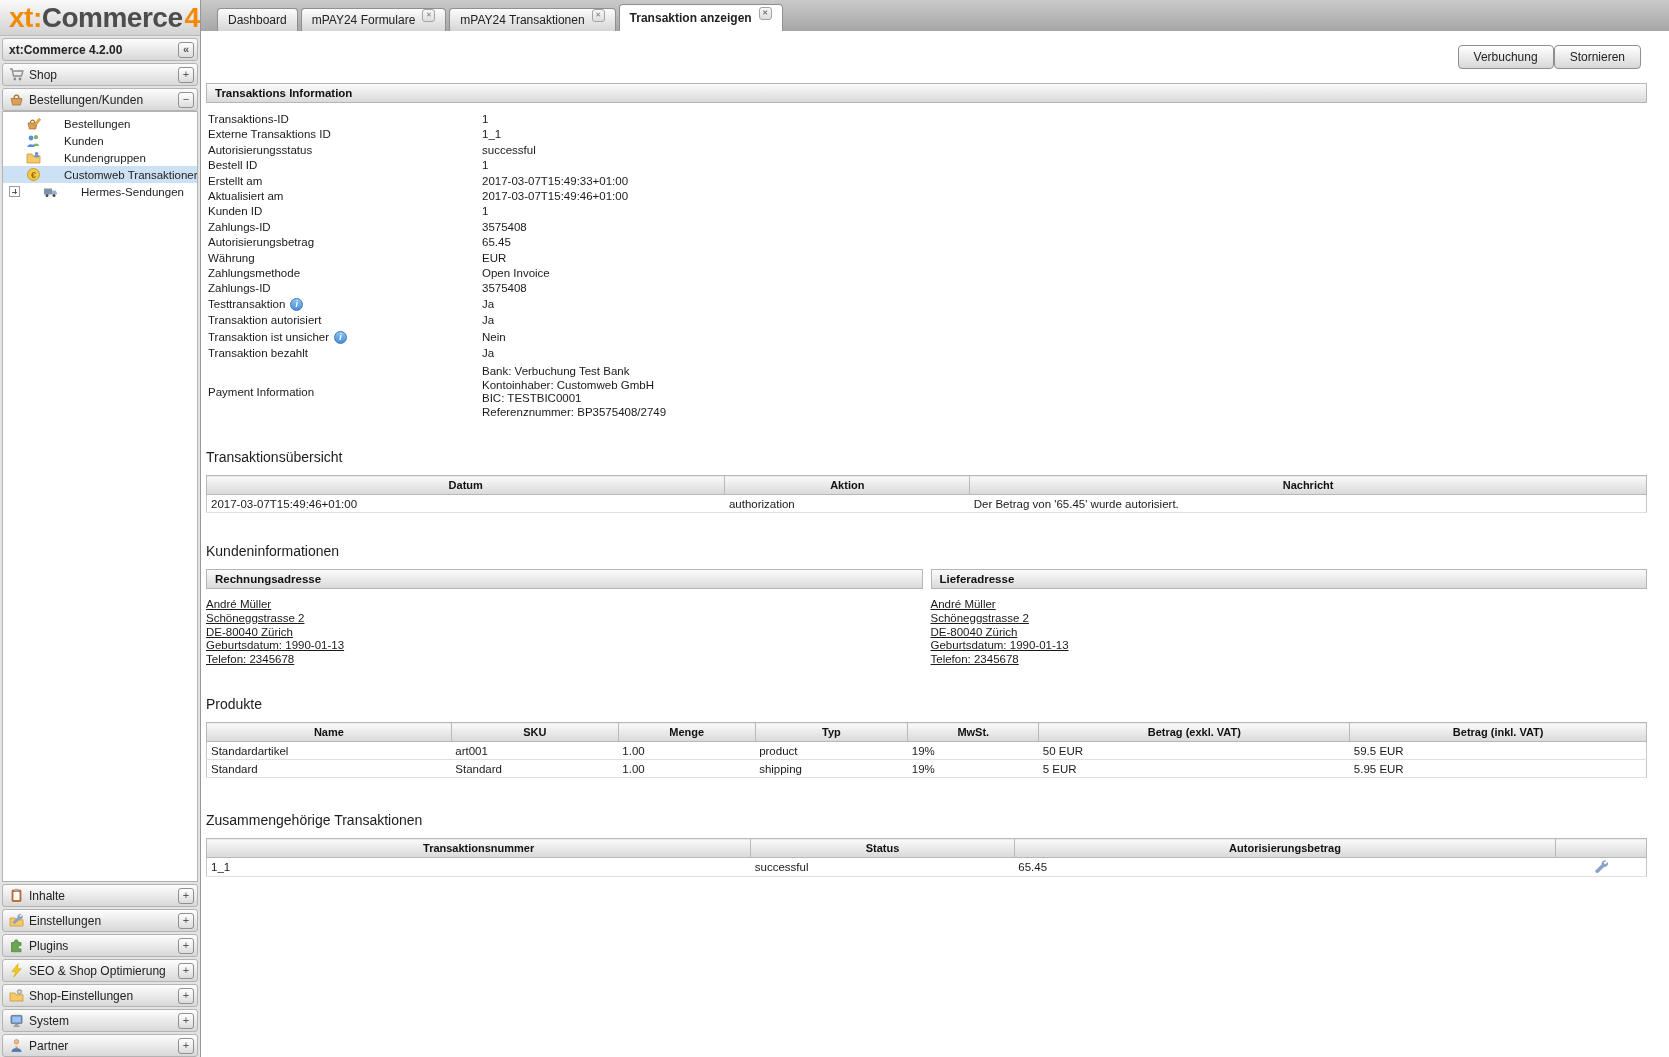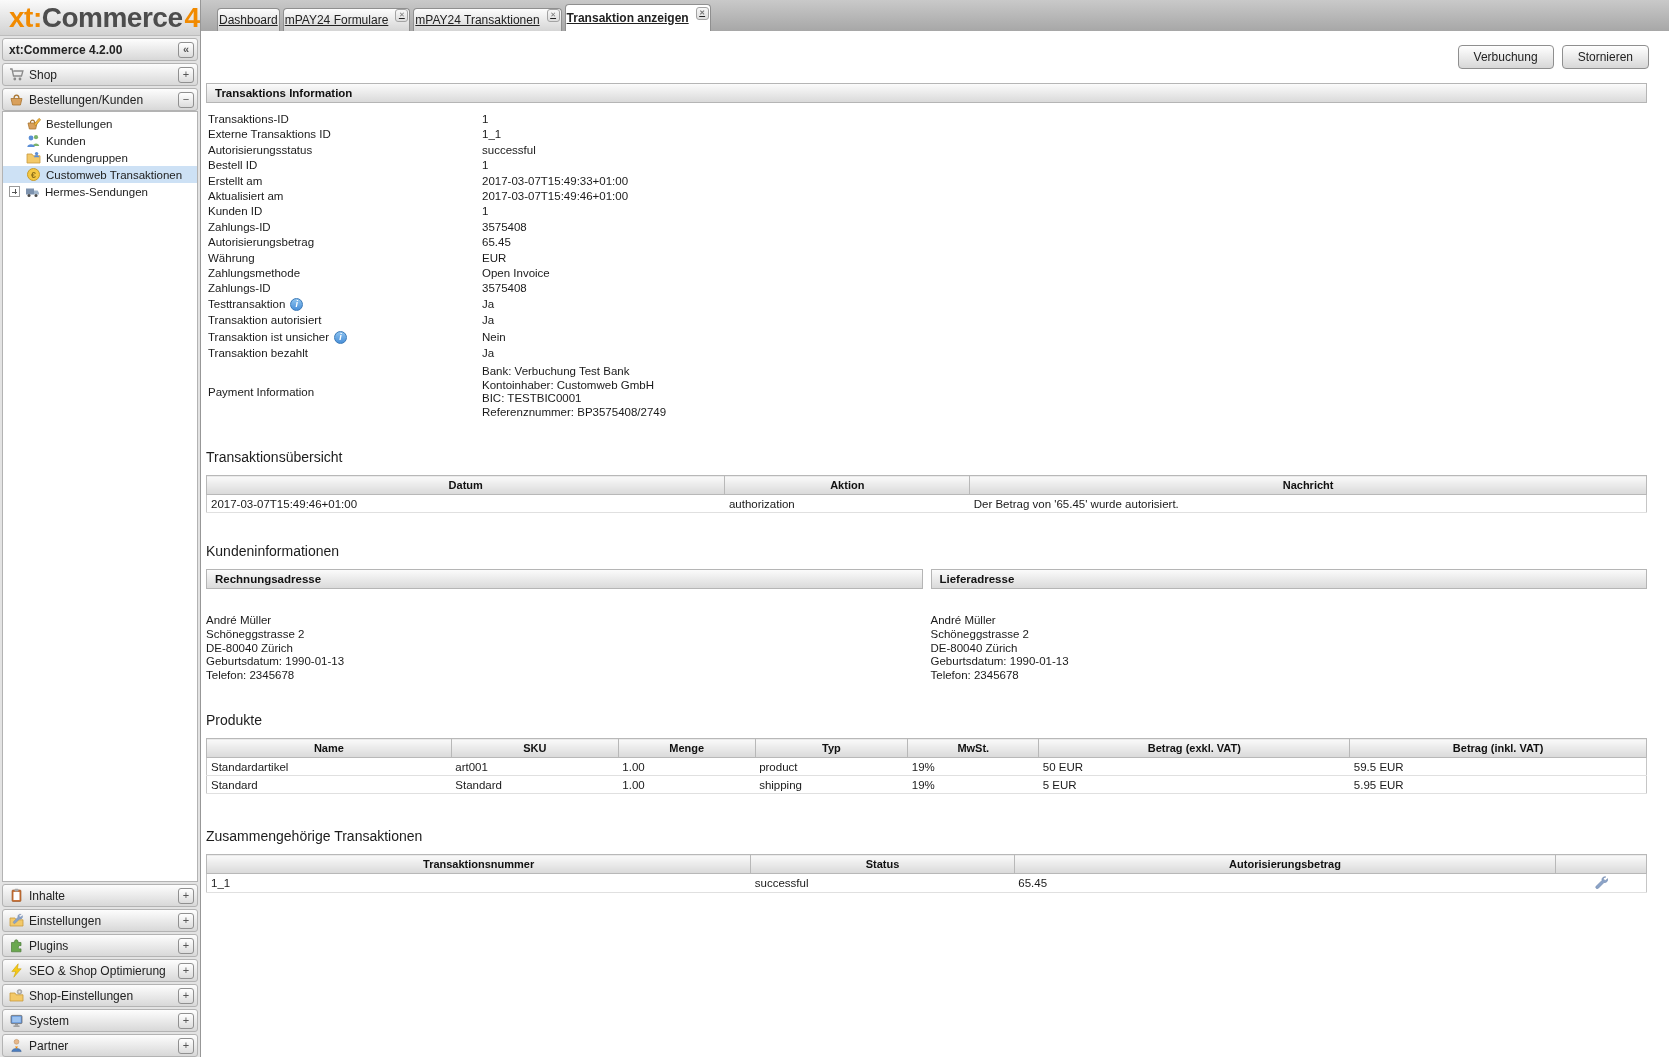--- a/index.html
+++ b/index.html
@@ -22,47 +22,47 @@
   .bar .bar-label { font-weight:bold; flex:1; color:#222; }
   .bar .acc-label { flex:1; color:#222; padding-left:5px; }
   .sq-btn { width:16px; height:16px; border:1px solid #909090; border-radius:3px;
             background:linear-gradient(#ffffff,#dcdcdc); color:#555; font-size:11px;
             display:flex; align-items:center; justify-content:center; cursor:pointer; }
   .collapse-btn::after { content:"«"; font-weight:bold; margin-top:-1px; }
   .plus-btn::after  { content:"+"; margin-top:-1px; }
   .minus-btn::after { content:"−"; margin-top:-1px; }
 
   .tree-panel { flex:1; background:#fff; border:1px solid #b3b3b3; margin:0 2px; overflow:hidden; padding-top:3px; }
-  .tree-item { height:17px; display:flex; align-items:center; gap:5px; padding-left:23px;
+  .tree-item { height:17px; display:flex; align-items:center; gap:23px; padding-left:23px;
                font-size:11.5px; color:#222; cursor:pointer; white-space:nowrap; }
   .tree-item.selected { background:#cde1f5; }
   .tree-item.has-expander { padding-left:6px; }
   .expander { width:11px; height:11px; border:1px solid #9a9a9a; background:#fff; position:relative; }
   .expander::before { content:""; position:absolute; left:2px; right:2px; top:4.5px; height:1px; background:#555; }
   .expander::after  { content:""; position:absolute; top:2px; bottom:2px; left:4.5px; width:1px; background:#555; }
   .ticon { width:15px; height:15px; flex:0 0 15px; }
 
   .acc-bottom .bar { height:23px; margin-top:2px; }
 
   
   .main { flex:1; display:flex; flex-direction:column; background:#fff; }
   .tabstrip { height:31px; background:linear-gradient(#c9c9c9,#a7a7a7); display:flex;
               align-items:flex-end; padding-left:16px; gap:3px; }
   .tab { background:linear-gradient(#fcfcfc,#d5d5d5); border:1px solid #8f8f8f; border-bottom:none;
-         border-radius:4px 4px 0 0; height:23px; padding:0 1px; display:flex; align-items:center;
-         font-size:12px; color:#222; cursor:pointer; position:relative;text-decoration:underline; }
+         border-radius:4px 4px 0 0; height:23px; padding:0 10px; display:flex; align-items:center;
+         font-size:12px; color:#222; cursor:pointer; position:relative; }
   .tab.active { background:#fff; height:27px; font-weight:bold; }
   .tab-close { width:13px; height:13px; border:1px solid #a3a3a3; border-radius:3px;
                background:linear-gradient(#f7f7f7,#ddd); margin-left:7px; position:relative; top:-5px;
                display:flex; align-items:center; justify-content:center; cursor:pointer; }
   .tab-close::after { content:"✕"; font-size:7px; color:#777; }
 
   .content { flex:1; overflow:hidden; position:relative; }
   .toolbar { height:46px; display:flex; justify-content:flex-end; align-items:center;
-             gap:8px; padding-right:20px; padding-top:6px; }
+             padding-right:28px; padding-top:6px; }
   .btn { background:linear-gradient(#ffffff,#d7d7d7); border:1px solid #8f8f8f; border-radius:4px;
          padding:4px 15px; font-size:12px; color:#222; font-family:"Liberation Sans",sans-serif; cursor:pointer; }
 
   .panel-header { margin:6px 22px 0 5px; height:20px; background:linear-gradient(#fbfbfb,#dadada);
                   border:1px solid #b5b5b5; font-weight:bold; font-size:11.5px; line-height:19px;
                   padding-left:8px; color:#111; }
 
   .kv { margin:10px 22px 0 7px; font-size:11.5px; }
   .kv-row { display:flex; min-height:15.4px; align-items:flex-start; }
   .kv-row.spaced { min-height:16.6px; }
@@ -80,21 +80,21 @@
   table.grid { width:1441px; margin:10px 0 0 5px; border-collapse:collapse; table-layout:fixed;
                font-size:11.5px; border:1px solid #c6c6c6; }
   table.grid th { background:linear-gradient(#fafafa,#d9d9d9); border:1px solid #b8b8b8;
                   font-size:11px; font-weight:bold; text-align:center; height:19px; padding:0 4px;
                   color:#111; overflow:hidden; white-space:nowrap; }
   table.grid td { height:18px; padding:1px 4px; border-bottom:1px solid #e0e0e0; color:#1a1a1a;
                   overflow:hidden; white-space:nowrap; }
 
   .cust-cols { display:flex; gap:8px; margin:10px 22px 4px 5px; }
   .cust-col { flex:1; }
-  .addr-lines { padding:25px 0 0 0; font-size:11.5px; line-height:13.6px; }
+  .addr-lines { padding:9px 0 0 0; font-size:11.5px; line-height:13.6px;text-decoration:underline; }
 
   .wrench-cell { text-align:center; }
   .wrench { display:inline-block; cursor:pointer; }
 </style>
 </head>
 <body>
 
 <div class="app">
 
   <div class="sidebar">

